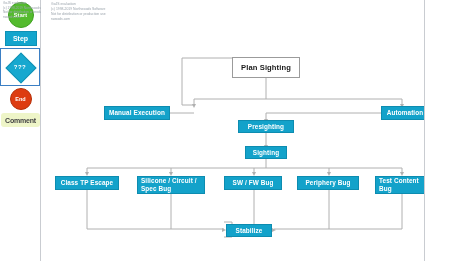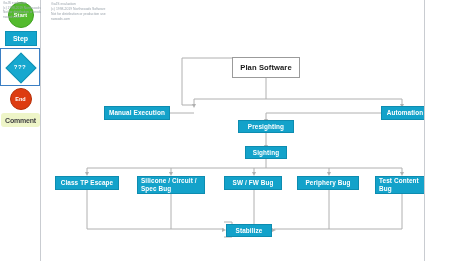--- a/index.html
+++ b/index.html
@@ -344,21 +344,21 @@
         <path d="M 210 224 L 212 228 L 214 224 Z" fill="#b0b0b0" stroke="none"></path>
 
         <path d="M 182 222 L 190 222 L 190 237 L 182 237"></path>
         <path d="M 180 228 L 184 230 L 180 232 Z" fill="#b0b0b0" stroke="none"></path>
         <path d="M 230 228 L 234 230 L 230 232 Z" fill="#b0b0b0" stroke="none"></path>
 
       </g>
     </svg>
 
     <div class="node plain" style="left:190px; top:57px; width:68px; height:21px;">
-      <span>Plan Software</span>
+      <span>Plan Sighting</span>
     </div>
 
     <div class="node teal" style="left:62px; top:106px; width:66px; height:14px;">
       <span>Manual Execution</span>
     </div>
 
     <div class="node teal" style="left:339px; top:106px; width:48px; height:14px;">
       <span>Automation</span>
     </div>
 

